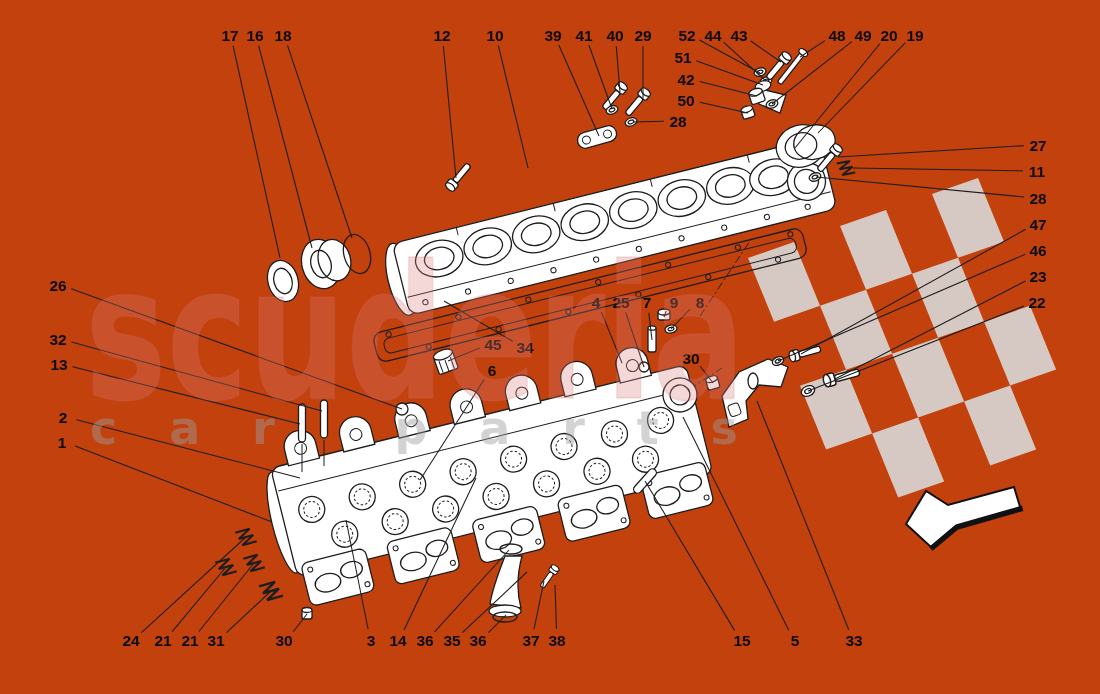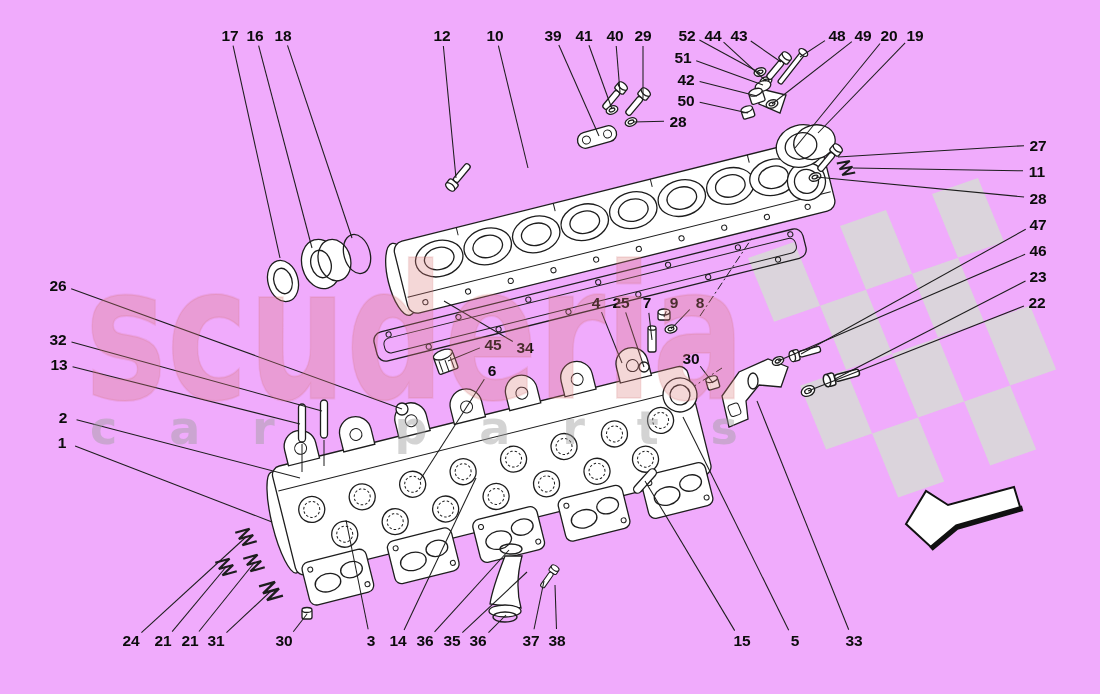--- a/index.html
+++ b/index.html
@@ -1,16 +1,16 @@
 <!DOCTYPE html>
 <html><head>
 <meta charset="utf-8">
 <style>
   html,body{margin:0;padding:0;background:#fff;}
-  .stage{position:relative;width:1100px;height:694px;background:#f0abfc;overflow:hidden;
+  .stage{position:relative;width:1100px;height:694px;background:#c2410c;overflow:hidden;
          font-family:"Liberation Sans",sans-serif;}
   svg{position:absolute;left:0;top:0;}
   .ln{stroke:#1d1d1d;stroke-width:1.3;fill:#ffffff;}
   .ln-f{fill:none;}
   .thin{stroke-width:1;}
   .leader{stroke:#1d1d1d;stroke-width:1.05;fill:none;}
   .callout{font:bold 15.5px "Liberation Sans",sans-serif;fill:#0c0c0c;text-anchor:middle;}
   .flagcell{fill:#d8d8d8;stroke:none;opacity:0.9;}
   .wm-brand{font-family:"DejaVu Sans",sans-serif;font-weight:bold;
             fill:#d97c7c;fill-opacity:0.30;stroke:#cf6b6b;stroke-opacity:0.15;stroke-width:2;}

